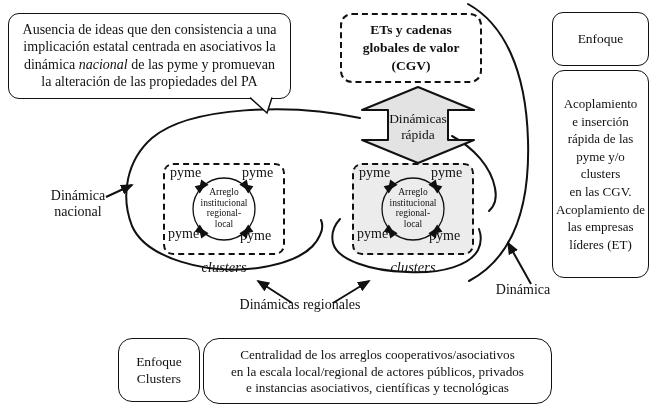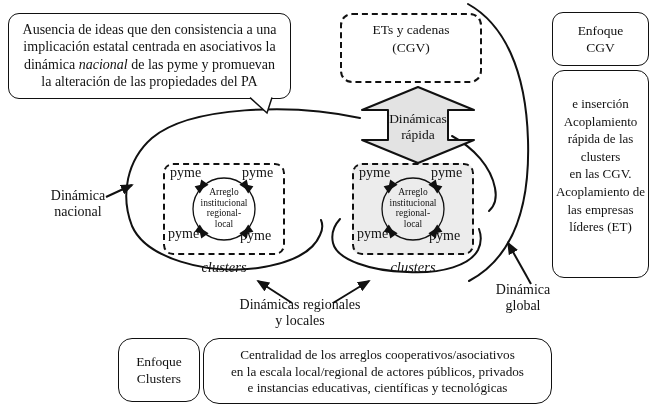--- a/index.html
+++ b/index.html
@@ -11,21 +11,21 @@
   .svg-layer{position:absolute;left:0;top:0;z-index:2;}
   .z3{z-index:3}
   
   .box{box-sizing:border-box;border:1.6px solid #111;background:#fff;text-align:center;}
   .ln{white-space:nowrap;}
   
   .bubble{left:8px;top:13px;width:283px;height:86px;border:1.5px solid #111;border-radius:11px;
           font-size:14px;line-height:17.4px;padding-top:7px;}
   
   .ets{left:340px;top:13px;width:142px;height:70px;border:2px dashed #111;border-radius:12px;
-       font-size:13.5px;line-height:18px;padding-top:6px;}
+       font-size:13.5px;line-height:18px;padding-top:6px;font-weight:bold;}
   
   .enfoque-cgv{left:552px;top:12px;width:97px;height:54px;border-radius:11px;
                font-size:13.5px;line-height:17.5px;display:flex;flex-direction:column;justify-content:center;}
   .cgv-desc{left:552px;top:70px;width:97px;height:208px;border-radius:12px;
             font-size:13px;line-height:17.6px;padding-top:24px;}
   
   .cluster-box{box-sizing:border-box;border:2px dashed #111;border-radius:10px;width:122px;height:92px;top:163px;}
   .cluster-left{left:163px;background:#fff;}
   .cluster-right{left:352px;background:#ececec;}
   .pyme{font-size:14px;line-height:15px;}
@@ -91,36 +91,37 @@
     <use href="#circArr" transform="translate(413,209)"></use>
 
     <line x1="106" y1="197" x2="132" y2="185" stroke="#111" stroke-width="2" marker-end="url(#ah)"></line>
     <line x1="292" y1="303" x2="258" y2="281" stroke="#111" stroke-width="2" marker-end="url(#ah)"></line>
     <line x1="333" y1="303" x2="369" y2="281" stroke="#111" stroke-width="2" marker-end="url(#ah)"></line>
     <line x1="531" y1="284" x2="508" y2="243" stroke="#111" stroke-width="2" marker-end="url(#ah)"></line>
   </svg>
 
   <div class="abs box ets z3">
     <div class="ln">ETs y cadenas</div>
+    <div class="ln">globales de valor</div>
     <div class="ln">(CGV)</div>
   </div>
 
   <div class="abs ins-text z3">
     <div class="ln">Dinámicas</div>
     <div class="ln">rápida</div>
   </div>
 
   <div class="abs box enfoque-cgv z3">
     <div class="ln">Enfoque</div>
-    <div class="ln">CGV</div>
   </div>
   <div class="abs box cgv-desc z3">
+    <div class="ln">Acoplamiento</div>
     <div class="ln">e inserción</div>
-    <div class="ln">Acoplamiento</div>
     <div class="ln">rápida de las</div>
+    <div class="ln">pyme y/o</div>
     <div class="ln">clusters</div>
     <div class="ln">en las CGV.</div>
     <div class="ln">Acoplamiento de</div>
     <div class="ln">las empresas</div>
     <div class="ln">líderes (ET)</div>
   </div>
 
   <span class="abs pyme z3" style="left:170px;top:165px">pyme</span>
   <span class="abs pyme z3" style="left:242px;top:165px">pyme</span>
   <span class="abs pyme z3" style="left:168px;top:226px">pyme</span>
@@ -146,30 +147,28 @@
 
   <div class="abs caption z3" style="left:172px;top:259px">clusters</div>
   <div class="abs caption z3" style="left:361px;top:259px">clusters</div>
 
   <div class="abs lbl z3" style="left:38px;top:188px;width:80px">
     <div class="ln">Dinámica</div>
     <div class="ln">nacional</div>
   </div>
   <div class="abs lbl z3" style="left:214px;top:297px;width:172px">
     <div class="ln">Dinámicas regionales</div>
-    <div class="ln">y locales</div>
   </div>
   <div class="abs lbl z3" style="left:487px;top:282px;width:72px">
     <div class="ln">Dinámica</div>
-    <div class="ln">global</div>
   </div>
 
   <div class="abs box enfoque-clusters z3">
     <div class="ln">Enfoque</div>
     <div class="ln">Clusters</div>
   </div>
   <div class="abs box clusters-desc z3">
     <div class="ln">Centralidad de los arreglos cooperativos/asociativos</div>
     <div class="ln">en la escala local/regional de actores públicos, privados</div>
-    <div class="ln">e instancias educativas, científicas y tecnológicas</div>
+    <div class="ln">e instancias asociativos, científicas y tecnológicas</div>
   </div>
 
 </div>
 
 </body></html>

